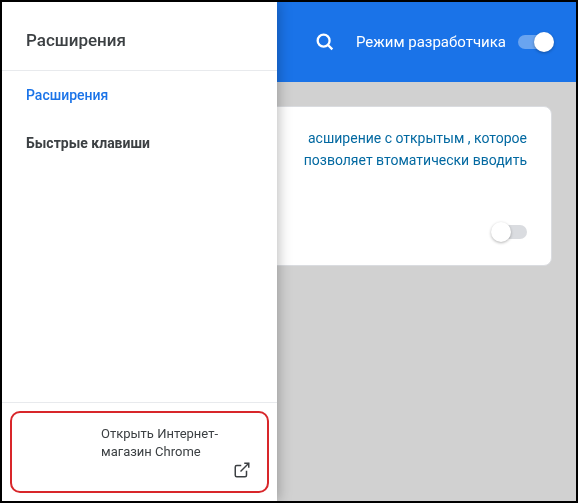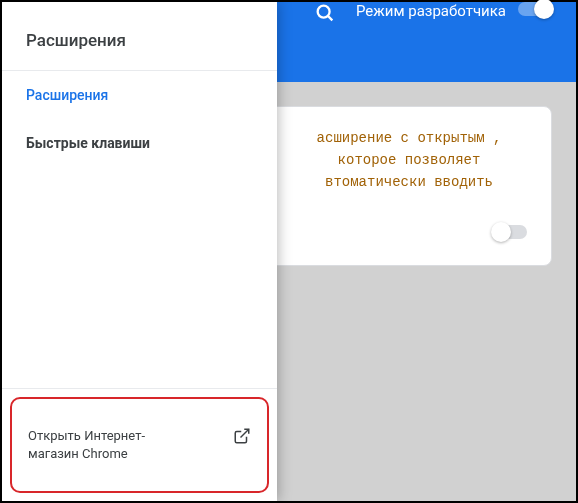--- a/index.html
+++ b/index.html
@@ -1,42 +1,42 @@
 <!DOCTYPE html>
 <html><head>
 <meta charset="utf-8">
 <style>
 * { margin: 0; padding: 0; box-sizing: border-box; font-family: -apple-system, BlinkMacSystemFont, "Segoe UI", Roboto, Arial, sans-serif; }
 body { width: 578px; height: 503px; overflow: hidden; background: #fff; position: relative; }
 .container { width: 578px; height: 503px; position: relative; border: 2px solid #000; }
 
 .overlay { position: absolute; inset: 0; background: rgba(0,0,0,0.18); z-index: 1; }
 
-.header { height: 80px; background: #1a73e8; display: flex; justify-content: flex-end; padding: 0 24px; position: absolute; top: 0; left: 0; right: 0; z-index: 2; }
+.header { height: 80px; background: #1a73e8; display: flex; align-items: center; justify-content: flex-end; padding: 0 24px; position: absolute; top: 0; left: 0; right: 0; z-index: 2; }
 .header .search-icon { width: 22px; height: 22px; margin-right: 20px; }
 .header .dev-label { color: #fff; font-size: 15px; margin-right: 12px; }
 .header .toggle-dev { width: 34px; height: 14px; background: rgba(255,255,255,0.35); border-radius: 14px; position: relative; }
 .header .toggle-dev::after { content: ''; position: absolute; width: 20px; height: 20px; background: #fff; border-radius: 50%; top: -3px; right: -2px; box-shadow: 0 1px 3px rgba(0,0,0,0.3); }
 
 .main { position: absolute; top: 80px; left: 0; right: 0; bottom: 0; padding: 24px; z-index: 2; }
 .card { background: #fff; border: 1px solid #dadce0; border-radius: 8px; padding: 20px 24px; margin-bottom: 20px; min-height: 160px; position: relative; }
-.card-text { color: #a16207; font-size: 14px; line-height: 22px; text-align: center; padding-left: 240px; font-family: Liberation Mono, monospace; }
+.card-text { color: #0369a1; font-size: 14px; line-height: 22px; text-align: right; padding-left: 240px; }
 .card-bottom { position: absolute; bottom: 18px; left: 24px; right: 24px; display: flex; justify-content: space-between; align-items: center; }
 .card-btn { width: 20px; height: 30px; border: 1px solid #dadce0; border-radius: 4px; background: #fff; }
 .toggle-off { width: 34px; height: 14px; background: #dadce0; border-radius: 14px; position: relative; }
 .toggle-off::after { content: ''; position: absolute; width: 20px; height: 20px; background: #fff; border-radius: 50%; top: -3px; left: -2px; box-shadow: 0 1px 3px rgba(0,0,0,0.3); }
 
 .sidebar { position: absolute; top: 0; left: 0; width: 275px; height: 100%; background: #fff; z-index: 10; box-shadow: 2px 0 12px rgba(0,0,0,0.25); display: flex; flex-direction: column; }
 .sidebar-title { font-size: 17px; font-weight: 500; color: #3c4043; padding: 28px 24px 20px; }
 .divider { height: 1px; background: #e8eaed; }
 .nav-item { padding: 16px 24px; font-size: 14px; color: #3c4043; cursor: pointer; font-weight: bold; }
 .nav-item.active { color: #1a73e8; font-weight: 500; }
 .sidebar-spacer { flex: 1; }
 .store-link-wrap { padding: 8px; }
-.store-link { border: 2.5px solid #d8262a; border-radius: 10px; padding: 28px 16px; display: flex; justify-content: space-between; align-items: flex-start; cursor: pointer; }
+.store-link { border: 2.5px solid #d8262a; border-radius: 10px; padding: 12px 16px; display: flex; justify-content: space-between; align-items: flex-end; cursor: pointer; flex-direction: column; }
 .store-link-text { font-size: 13px; color: #3c4043; line-height: 18px; max-width: 150px; }
 .ext-icon { width: 18px; height: 18px; flex-shrink: 0; }
 </style>
 </head>
 <body>
 
 <div class="container">
 
   <div class="header">
     <svg class="search-icon" viewBox="0 0 24 24" fill="none" stroke="#fff" stroke-width="2.5">

